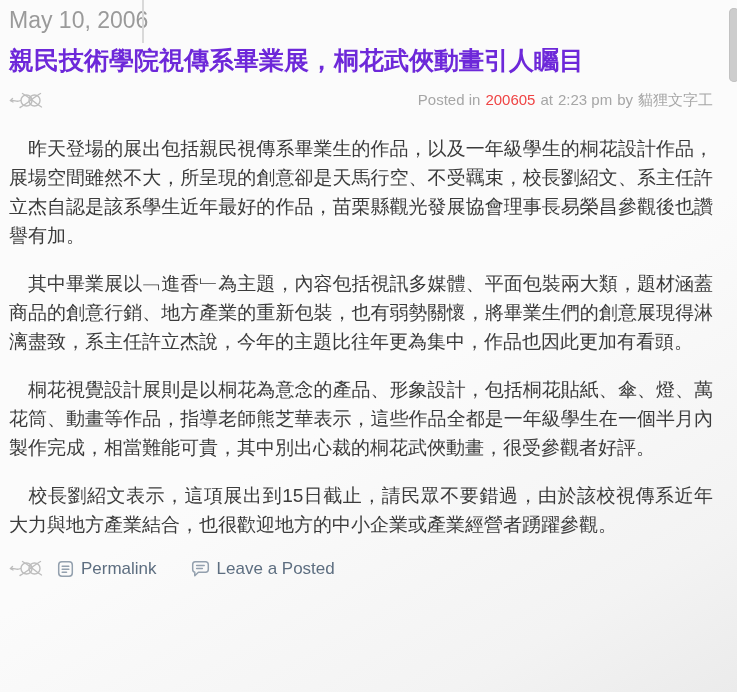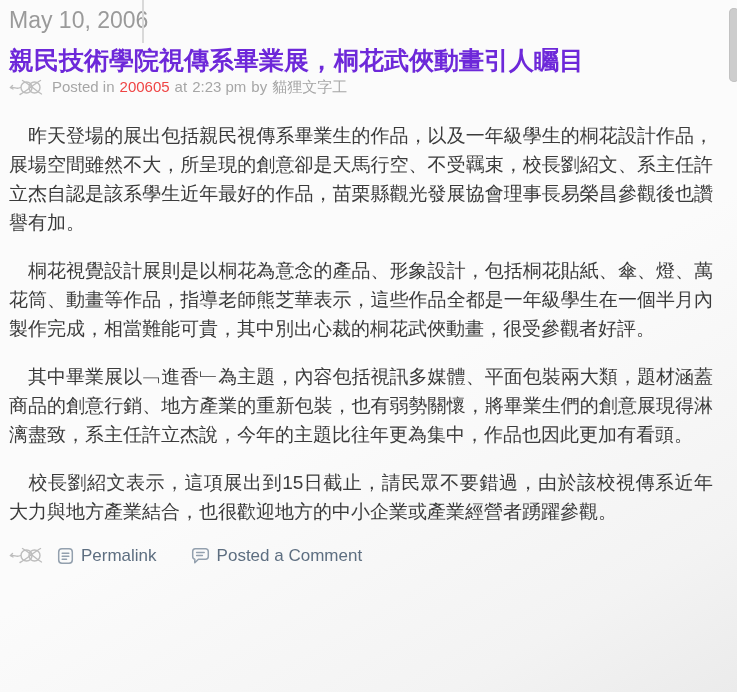--- a/index.html
+++ b/index.html
@@ -41,23 +41,25 @@
   h1.post-title {
     margin: 3px 0 0 0;
     font-size: 25px;
     line-height: 32px;
     font-weight: bold;
     color: #6d28d9;
     cursor: pointer;
   }
   
   .meta-row {
+    margin-top: 13px;
     display: flex;
     align-items: center;
     height: 22px;
+    justify-content: space-between;
   }
   .flourish {
     display: inline-flex;
     align-items: center;
     margin-right: 9px;
     flex: none;
   }
   .meta-text {
     display: flex;
     align-items: baseline;
@@ -141,22 +143,22 @@
       <a class="meta-category">200605</a>
       <span>at</span>
       <span>2:23 pm</span>
       <span>by</span>
       <span>貓狸文字工</span>
     </span>
   </div>
 
   <div class="post-body">
     <p>　昨天登場的展出包括親民視傳系畢業生的作品，以及一年級學生的桐花設計作品，展場空間雖然不大，所呈現的創意卻是天馬行空、不受羈束，校長劉紹文、系主任許立杰自認是該系學生近年最好的作品，苗栗縣觀光發展協會理事長易榮昌參觀後也讚譽有加。</p>
+    <p>　其中畢業展以﹁進香﹂為主題，內容包括視訊多媒體、平面包裝兩大類，題材涵蓋商品的創意行銷、地方產業的重新包裝，也有弱勢關懷，將畢業生們的創意展現得淋漓盡致，系主任許立杰說，今年的主題比往年更為集中，作品也因此更加有看頭。</p>
     <p>　桐花視覺設計展則是以桐花為意念的產品、形象設計，包括桐花貼紙、傘、燈、萬花筒、動畫等作品，指導老師熊芝華表示，這些作品全都是一年級學生在一個半月內製作完成，相當難能可貴，其中別出心裁的桐花武俠動畫，很受參觀者好評。</p>
-    <p>　其中畢業展以﹁進香﹂為主題，內容包括視訊多媒體、平面包裝兩大類，題材涵蓋商品的創意行銷、地方產業的重新包裝，也有弱勢關懷，將畢業生們的創意展現得淋漓盡致，系主任許立杰說，今年的主題比往年更為集中，作品也因此更加有看頭。</p>
     <p>　校長劉紹文表示，這項展出到15日截止，請民眾不要錯過，由於該校視傳系近年大力與地方產業結合，也很歡迎地方的中小企業或產業經營者踴躍參觀。</p>
   </div>
 
   <div class="footer-row">
     <span class="flourish icon-wrap">
       <svg width="34" height="21" viewBox="0 0 34 21">
         <g fill="none" stroke="#bdbdbd" stroke-width="1.4" stroke-linecap="round">
           <path d="M3.5 8.5 L1.5 10.5 L4 12"></path>
           <path d="M2 10.5 C6 10 8 12.5 11.5 10.5"></path>
           <circle cx="17.5" cy="10.5" r="5.5"></circle>
@@ -184,17 +186,17 @@
     <a class="footer-link">
       <span class="icon-wrap">
         <svg width="19" height="18" viewBox="0 0 19 18">
           <g fill="none" stroke="#93a0ae" stroke-width="1.5" stroke-linecap="round" stroke-linejoin="round">
             <path d="M4.2 1.7 h10.4 a2.7 2.7 0 0 1 2.7 2.7 v5.2 a2.7 2.7 0 0 1 -2.7 2.7 h-7.2 l-3.6 3.4 v-3.4 a2.7 2.7 0 0 1 -2.1 -2.7 v-5.2 a2.7 2.7 0 0 1 2.5 -2.7 z"></path>
             <line x1="5.6" y1="5.4" x2="13.2" y2="5.4"></line>
             <line x1="5.6" y1="8.4" x2="11.4" y2="8.4"></line>
           </g>
         </svg>
       </span>
-      <span>Posted a Comment</span>
+      <span>Leave a Posted</span>
     </a>
   </div>
 
 </div>
 
 </body></html>

